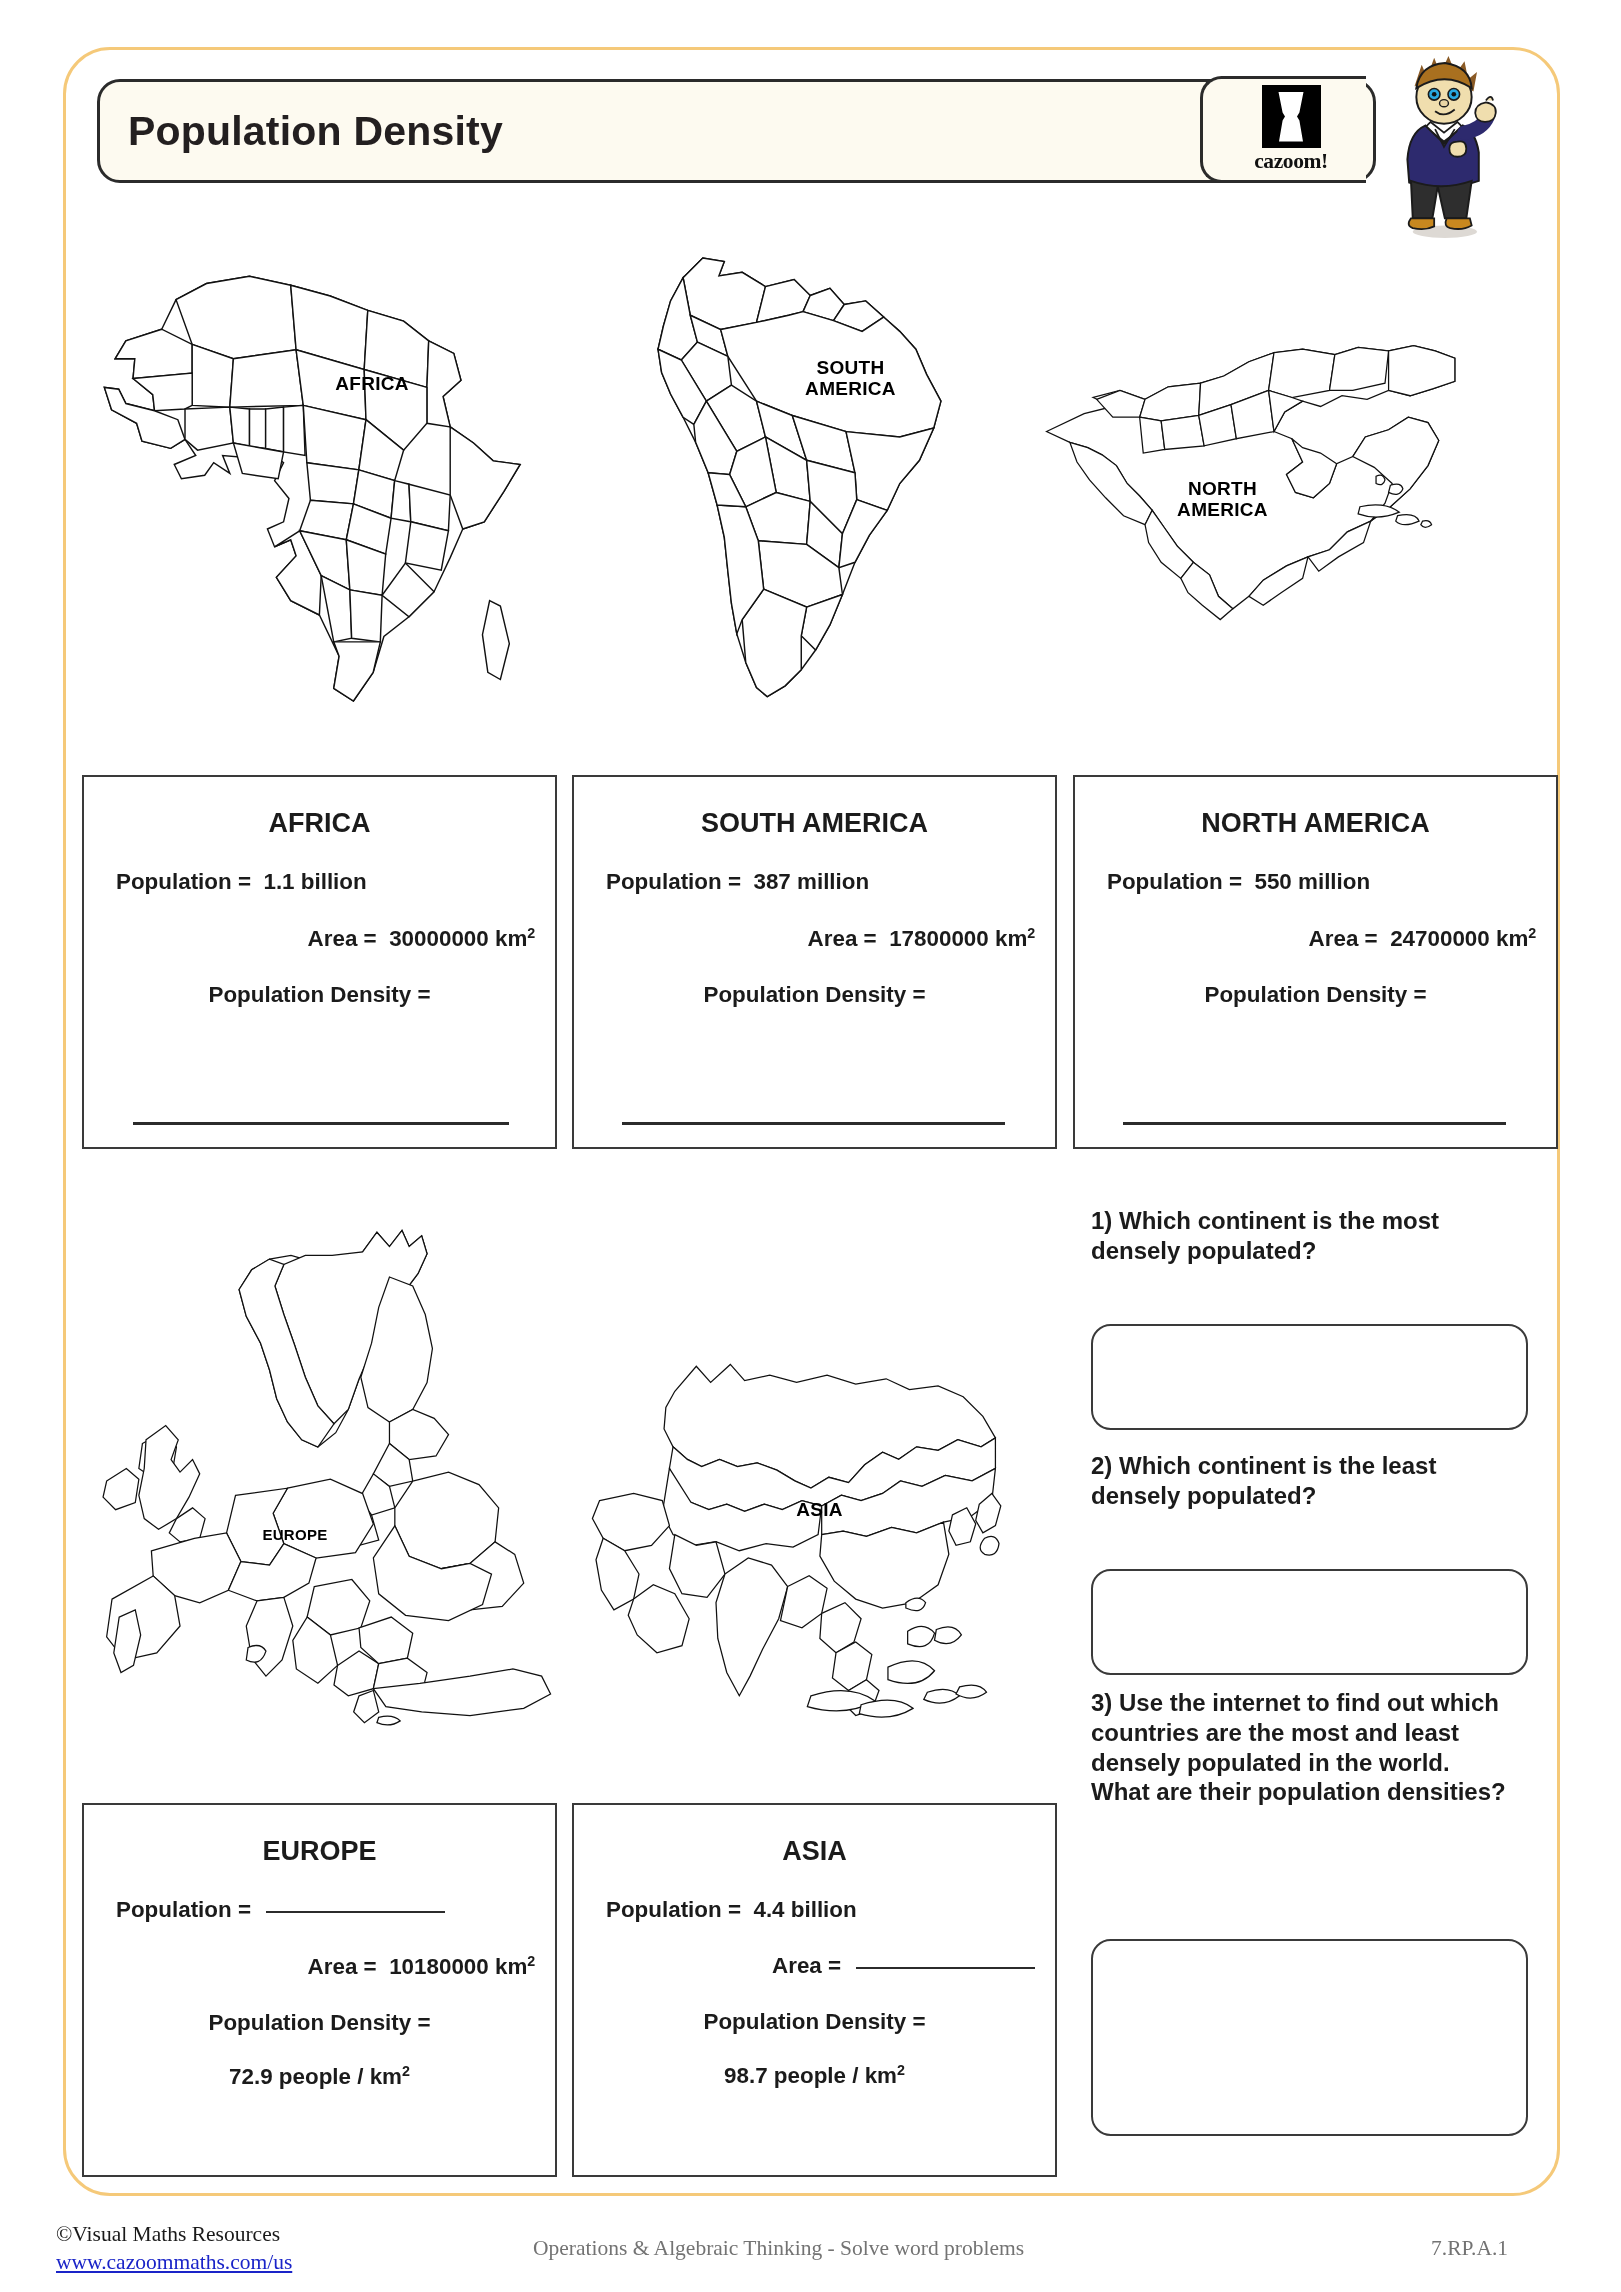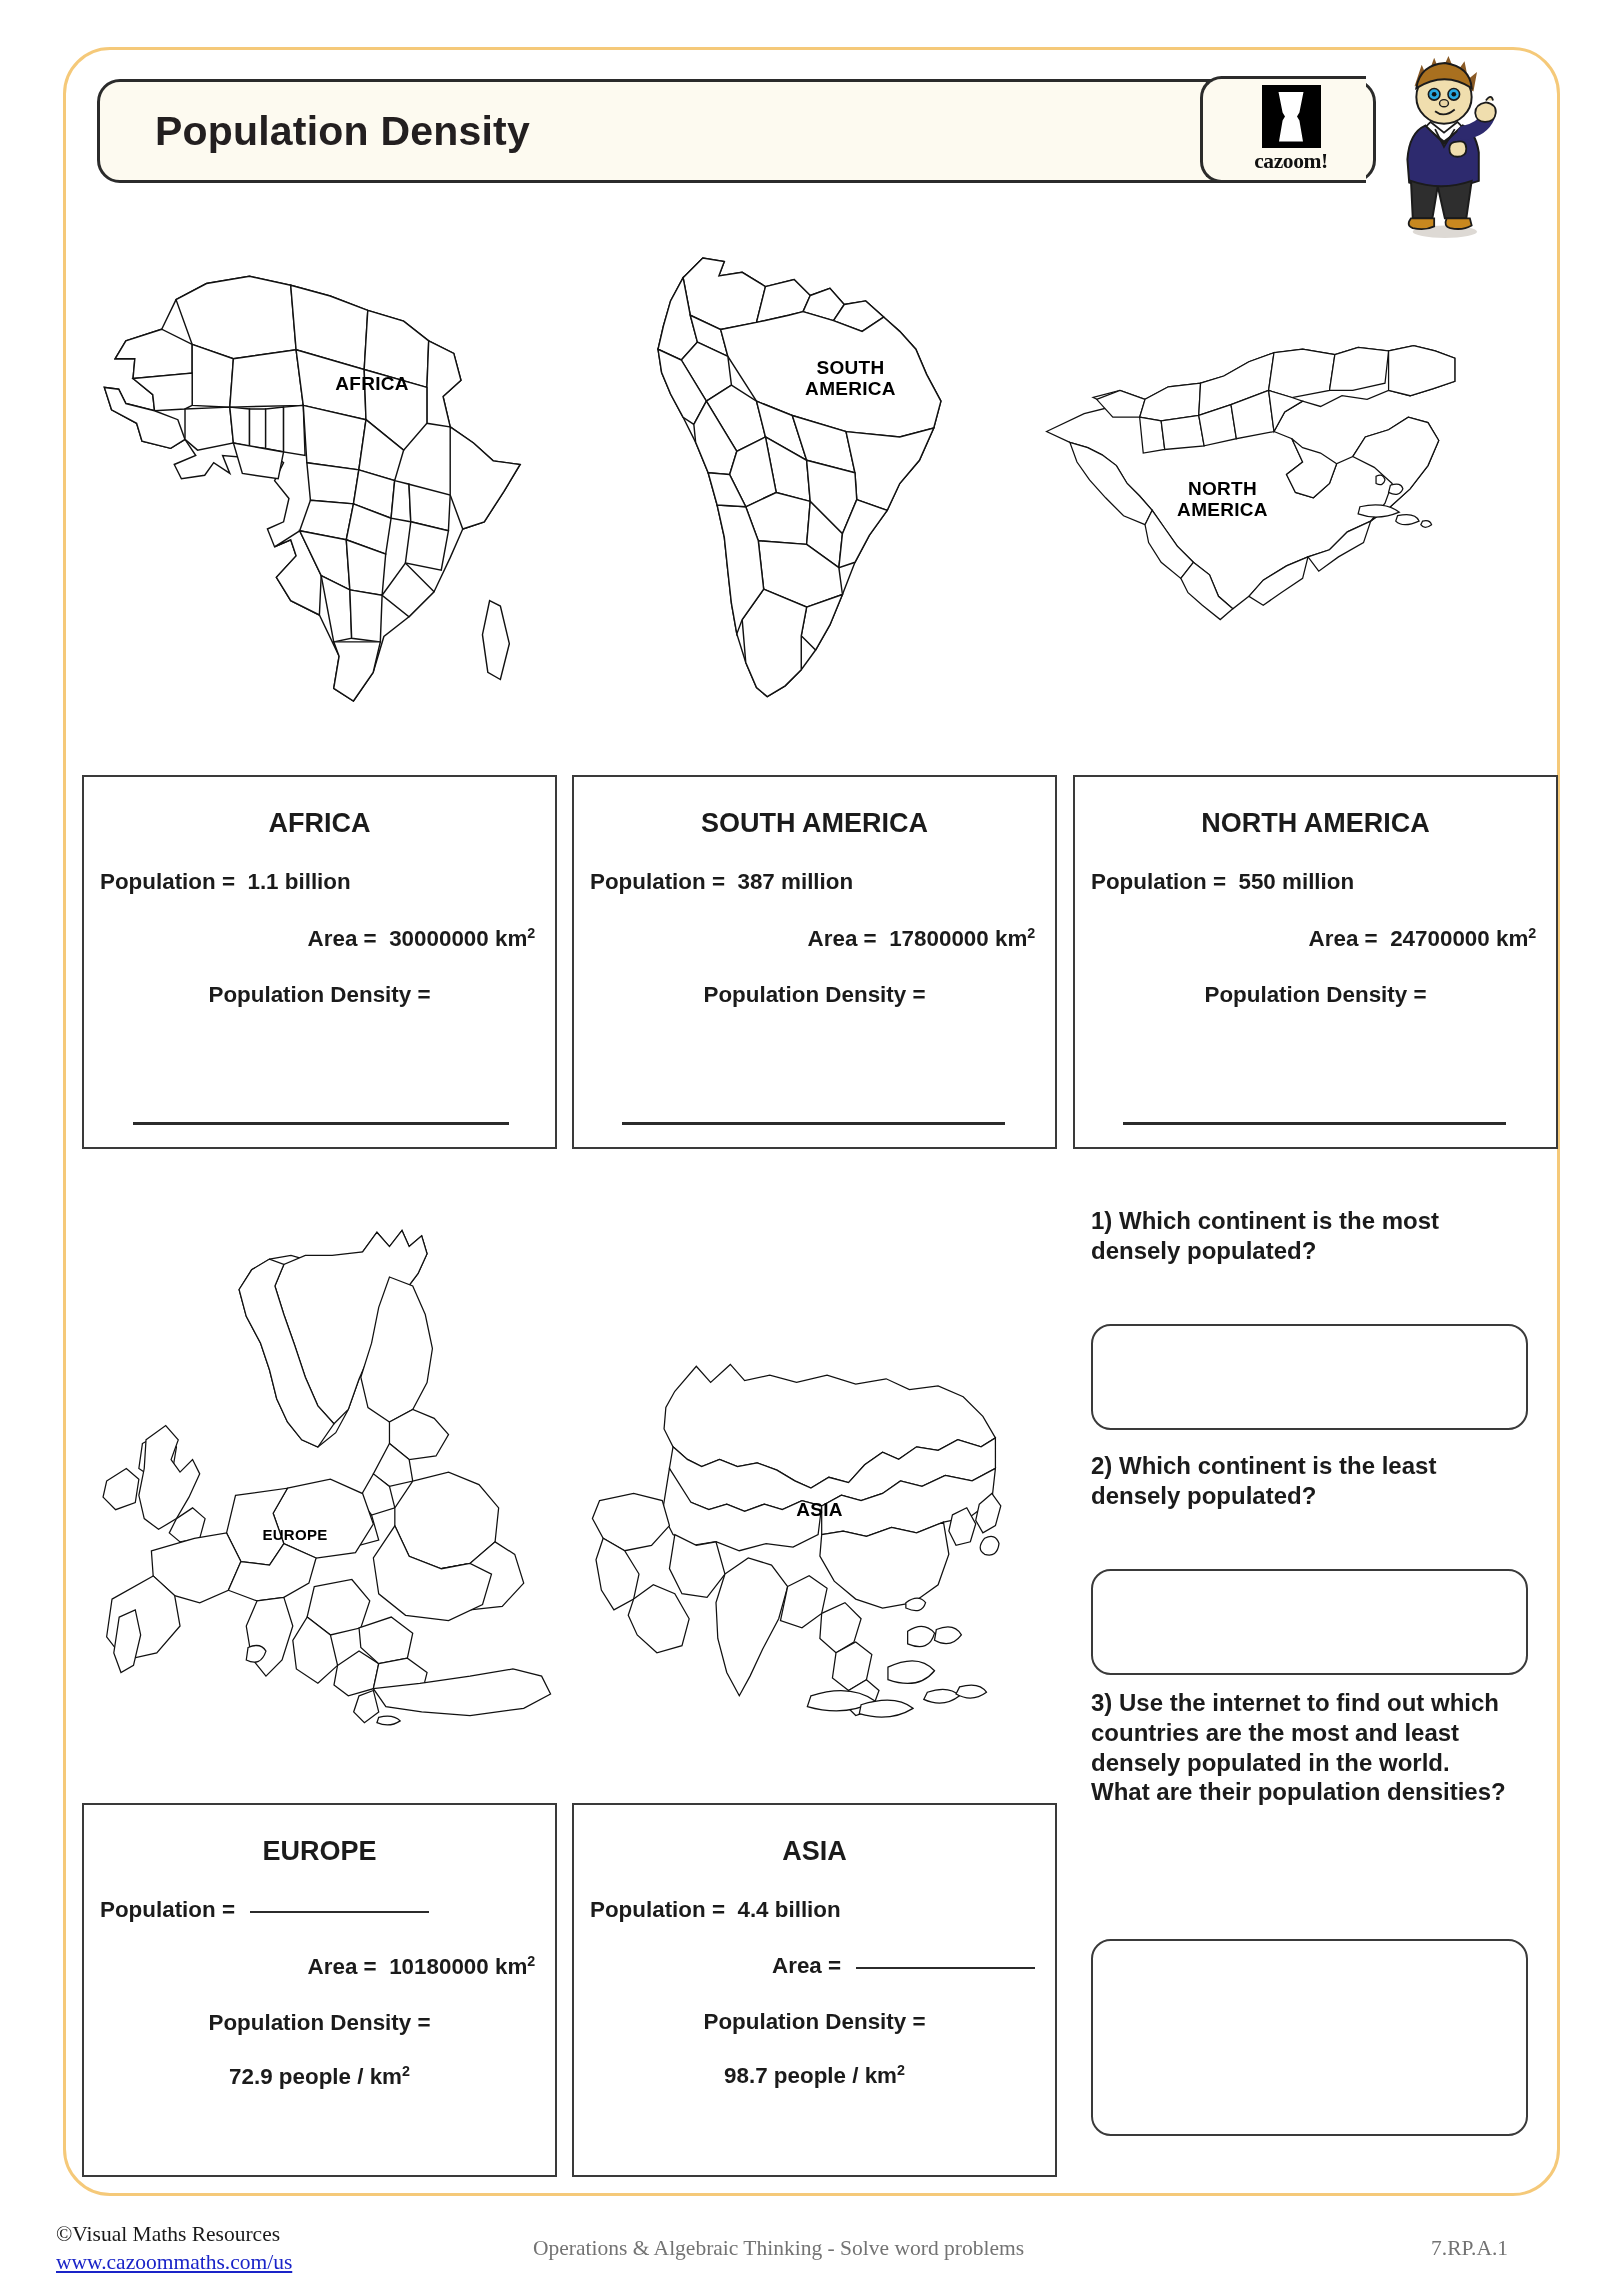--- a/index.html
+++ b/index.html
@@ -31,21 +31,21 @@
     position: absolute;
     left: 97px; top: 79px;
     width: 1279px; height: 104px;
     background: #fdfaf0;
     border: 3.6px solid #2b2b2b;
     border-radius: 23px;
     display: flex;
     align-items: center;
   }
   .title-text {
-    margin-left: 55px;
+    margin-left: 28px;
     font-size: 41px;
     font-weight: bold;
     color: #231f20;
     letter-spacing: 0.2px;
   }
 
   
   .logo-badge {
     position: absolute;
     left: 1200px; top: 76px;
@@ -127,21 +127,21 @@
     font-weight: bold;
     color: #1b1b1b;
     margin-top: 12.5px;
   }
   .fact-row {
     font-size: 22.4px;
     font-weight: bold;
     color: #1b1b1b;
     white-space: nowrap;
   }
-  .fact-row.r-pop   { margin-top: 30px; padding-left: 16px; }
+  .fact-row.r-pop   { margin-top: 30px; padding-left: 32px; }
   .fact-row.r-area  { margin-top: 30px; text-align: right; padding-right: 19.7px; }
   .fact-row.r-dens  { margin-top: 30px; text-align: center; }
   .fact-row.r-ans   { margin-top: 27px; text-align: center; }
   .sup { font-size: 14.3px; vertical-align: super; }
   .blank-inline {
     display: inline-block;
     width: 179px;
     border-bottom: 2.7px solid #2b2b2b;
     vertical-align: 3.6px;
     margin-left: 9px;

